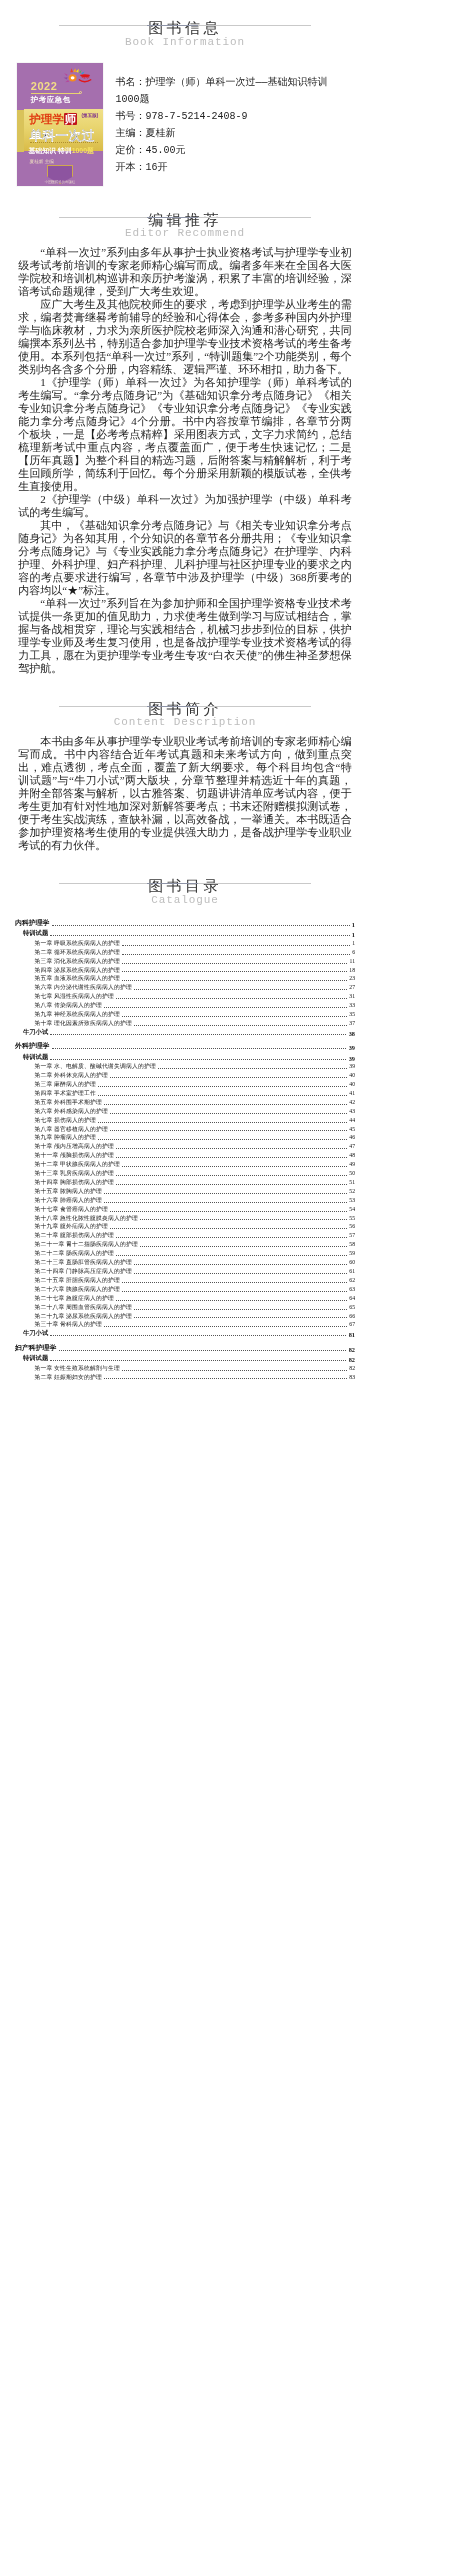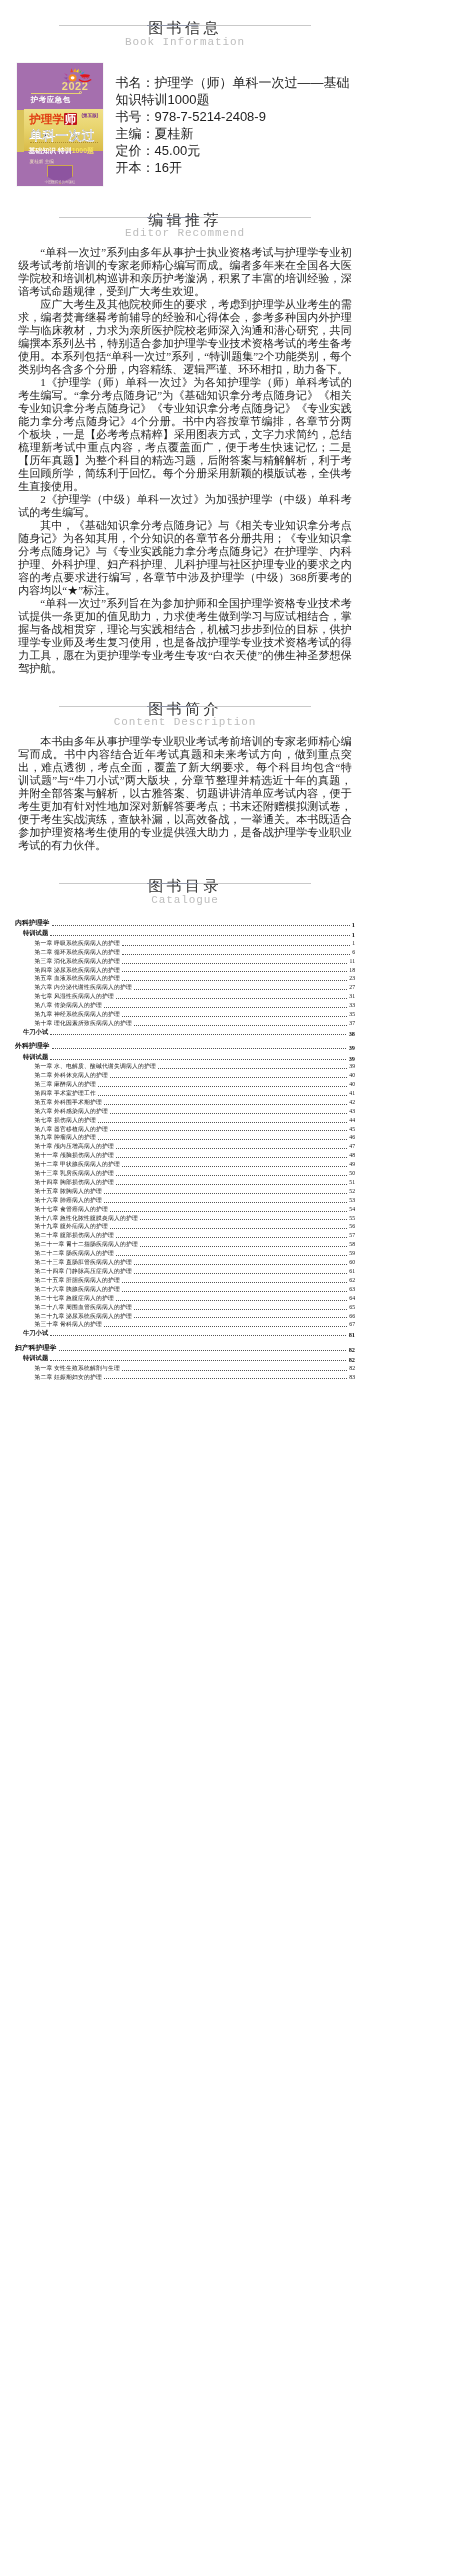--- a/index.html
+++ b/index.html
@@ -70,21 +70,21 @@
   }
   .cover .top-band { position:absolute; left:0; right:0; top:0; height:38%; background:#a56fae; }
   .cover .gold-band {
     position:absolute; left:0; right:0; top:38%; height:34%;
     background: linear-gradient(to bottom,#f0e08a 0%,#e8d46e 45%,#d9bb47 100%);
   }
   .cover .bottom-band { position:absolute; left:0; right:0; top:72%; bottom:0; background:#a56fae; }
   .cover .yr {
     position:absolute; left:13.7px; top:17px; z-index:6;
     color:#f3dd86; font-size:11px; font-weight:700;
-    font-family:"Liberation Sans",sans-serif; letter-spacing:0.6px;margin-left:31px;
+    font-family:"Liberation Sans",sans-serif; letter-spacing:0.6px;
   }
   .cover .yr-line {
     position:absolute; left:13.7px; top:30px; width:49px; height:0.6px; background:#e8d36f; z-index:6;
   }
   .cover .yr-dot {
     position:absolute; left:62px; top:28px; width:3.4px; height:3.4px; border-radius:50%;
     border:0.9px solid #f3dd86; z-index:6;
   }
   .cover .sub1 {
     position:absolute; left:13.7px; top:32px; z-index:6;
@@ -135,22 +135,22 @@
     border:0.6px solid #cfa84f;
   }
   .cover .pub {
     position:absolute; left:0; right:0; bottom:1.7px; text-align:center; z-index:6;
     font-size:3.4px; color:#efe3d2; font-family:"Liberation Sans",sans-serif;
   }
 
   .book-meta {
     flex: 1 1 auto;
     padding-top: 11.4px;
-    font-family: Liberation Sans, sans-serif;
-    font-size: 13px;
+    font-family: Liberation Mono, monospace;
+    font-size: 10px;
     line-height: 17px;
     color: #222;
   }
   .book-meta .line { white-space: normal; }
 
   
   .body-copy {
     padding: 2.3px 18.3px 5.7px 18.3px;
     font-family:Liberation Serif, serif;
     font-size: 11px;

